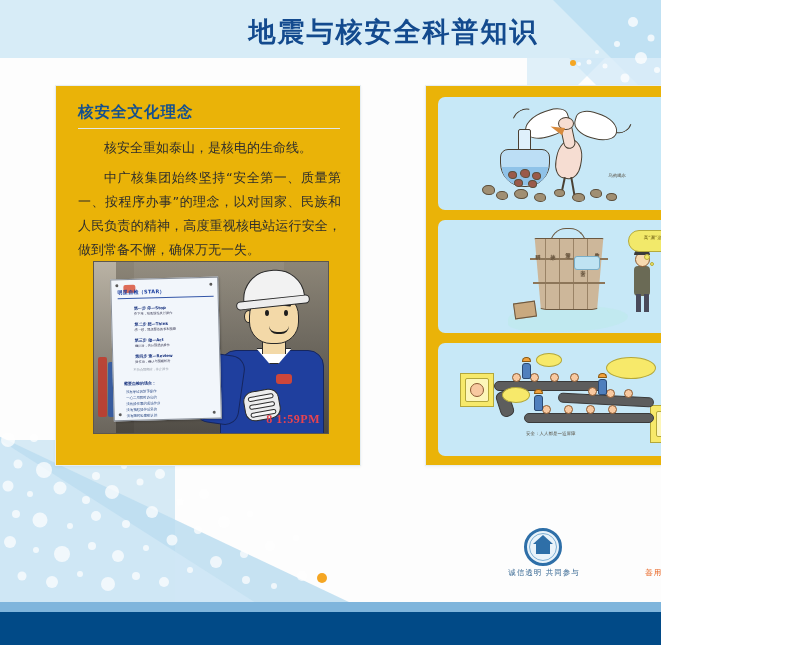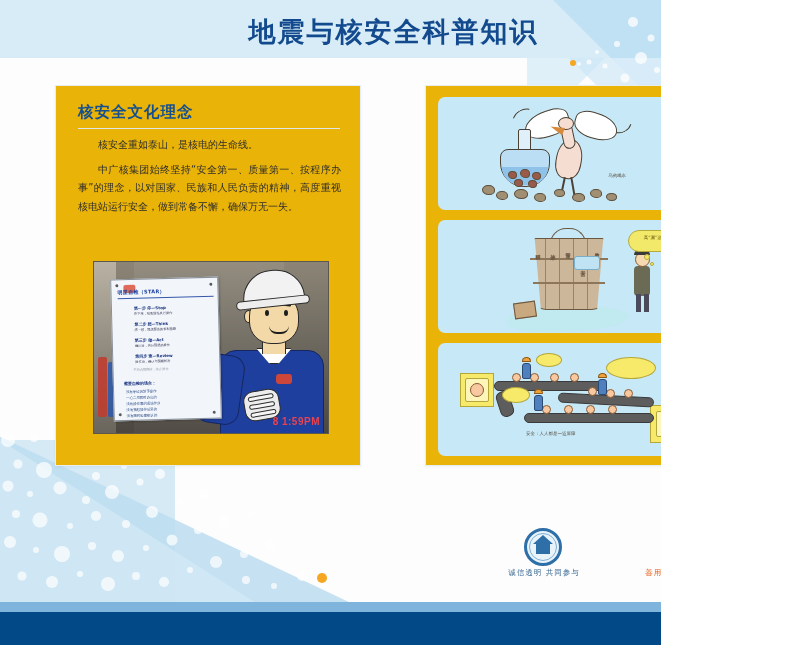--- a/index.html
+++ b/index.html
@@ -107,21 +107,21 @@
     color: #14508f; letter-spacing: 1px;
     white-space: nowrap;
   }
   .title-rule {
     position: absolute; left: 22px; top: 42px;
     width: 262px; height: 1px; background: #dfe6ea;
   }
   .body-copy {
     position: absolute; left: 22px; top: 50px;
     width: 263px;
-    font-size: 10px; line-height: 1.85;
+    font-size: 13px; line-height: 1.85;
     color: #2d2d2d; text-align: justify;
   }
   .body-copy p { text-indent: 2em; margin-bottom: 6px; }
 
   
   .photo {
     position: absolute; left: 37px; top: 175px;
     width: 236px; height: 173px;
     background: linear-gradient(180deg,#8c8577 0%, #6f6a60 45%, #4b4740 100%);
     overflow: hidden;
@@ -196,23 +196,23 @@
   .poster-note { position:absolute; left:20px; top:88px; font-size:3.2px;
     color:#9aa0ab; white-space:nowrap; }
   .poster-list-h { position:absolute; left:10px; top:101px; font-size:4px;
     font-weight:bold; color:#15307d; white-space:nowrap; }
   .poster-li { position:absolute; left:12px; font-size:3.4px; color:#20407f;
     white-space:nowrap; }
   .poster-dot { position:absolute; width:3px; height:3px; background:#5a5a5a;
     border-radius:50%; }
   .poster-clip { position:absolute; left:12px; top:5px; width:12px; height:8px;
     background:#d84a2f; border-radius:2px; opacity:.8; }
-  .photo-ts { position:absolute; right:8px; bottom:6px; font-size:10px;
+  .photo-ts { position:absolute; right:8px; bottom:6px; font-size:12px;
     font-weight:bold; color:#e8434f; letter-spacing:.5px; z-index:9;
-    font-family:Liberation Sans, sans-serif; }
+    font-family:Liberation Serif, serif; }
 
   
   .cartoon {
     position: absolute; left: 12px; width: 279px; height: 113px;
     background: #c7e8f7; border-radius: 7px; overflow: hidden;
   }
   .cartoon.c1 { top: 11px; }
   .cartoon.c2 { top: 134px; }
   .cartoon.c3 { top: 257px; }
   .cap { position:absolute; font-size:4.5px; color:#5a5346; white-space:nowrap; }

